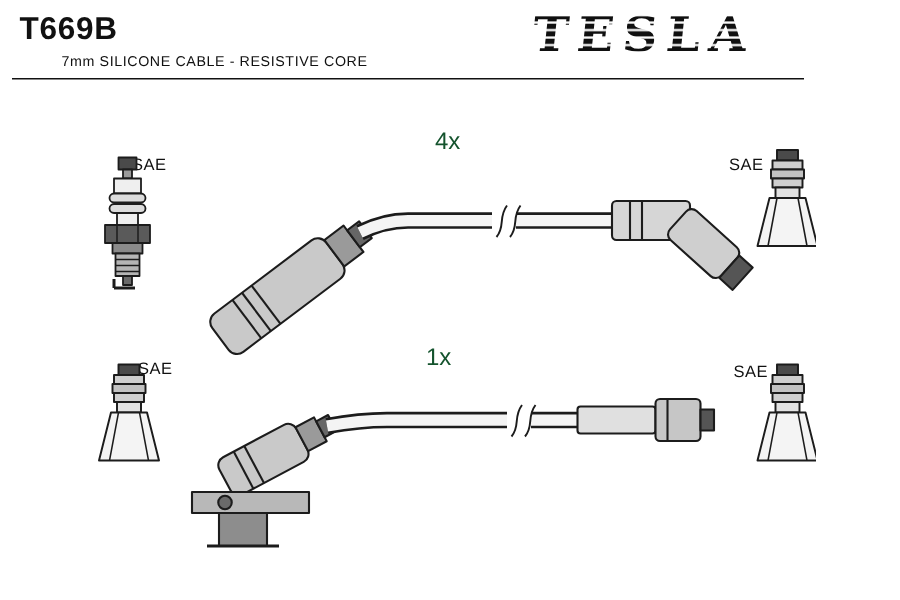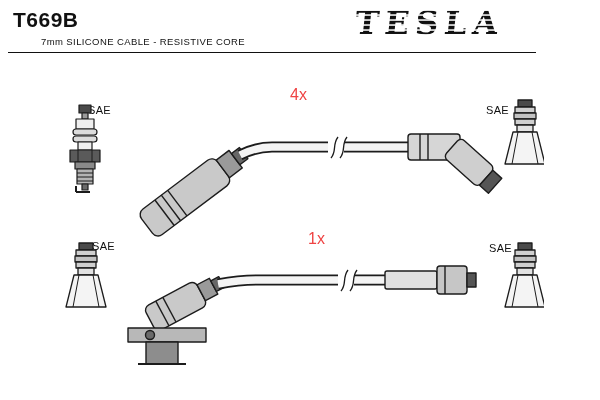--- a/index.html
+++ b/index.html
@@ -2,23 +2,23 @@
 <html><head>
 <meta charset="utf-8">
 <style>
   html,body{margin:0;padding:0;background:#fff;}
   #page{position:relative;width:544px;height:400px;background:#fff;overflow:hidden;
         font-family:"Liberation Sans","DejaVu Sans",sans-serif;color:#111;}
   .part-number{position:absolute;left:13px;top:8px;font-size:21px;font-weight:bold;letter-spacing:.5px;}
   .subtitle{position:absolute;left:13px;top:36px;font-size:9.5px;letter-spacing:.4px;margin-left:28px;}
   .rule{position:absolute;left:8px;right:8px;top:52px;border-top:1.5px solid #111;}
   .logo{position:absolute;right:10px;top:6px;width:195px;height:36px;}
-  .qty{position:absolute;font-size:16px;color:#ef4444;}
+  .qty{position:absolute;font-size:16px;color:#14532d;}
   .qty1{left:290px;top:86px;}
-  .qty2{left:308px;top:230px;}
+  .qty2{left:284px;top:230px;}
   .sae{position:absolute;font-size:11px;color:#111;letter-spacing:.3px;}
   .sae-r1l{left:88px;top:104px;}
   .sae-r1r{left:486px;top:104px;}
   .sae-r2l{left:92px;top:240px;}
   .sae-r2r{left:489px;top:242px;}
   .art{position:absolute;left:0;top:52px;width:600px;height:348px;}
 </style>
 </head>
 <body>
 

